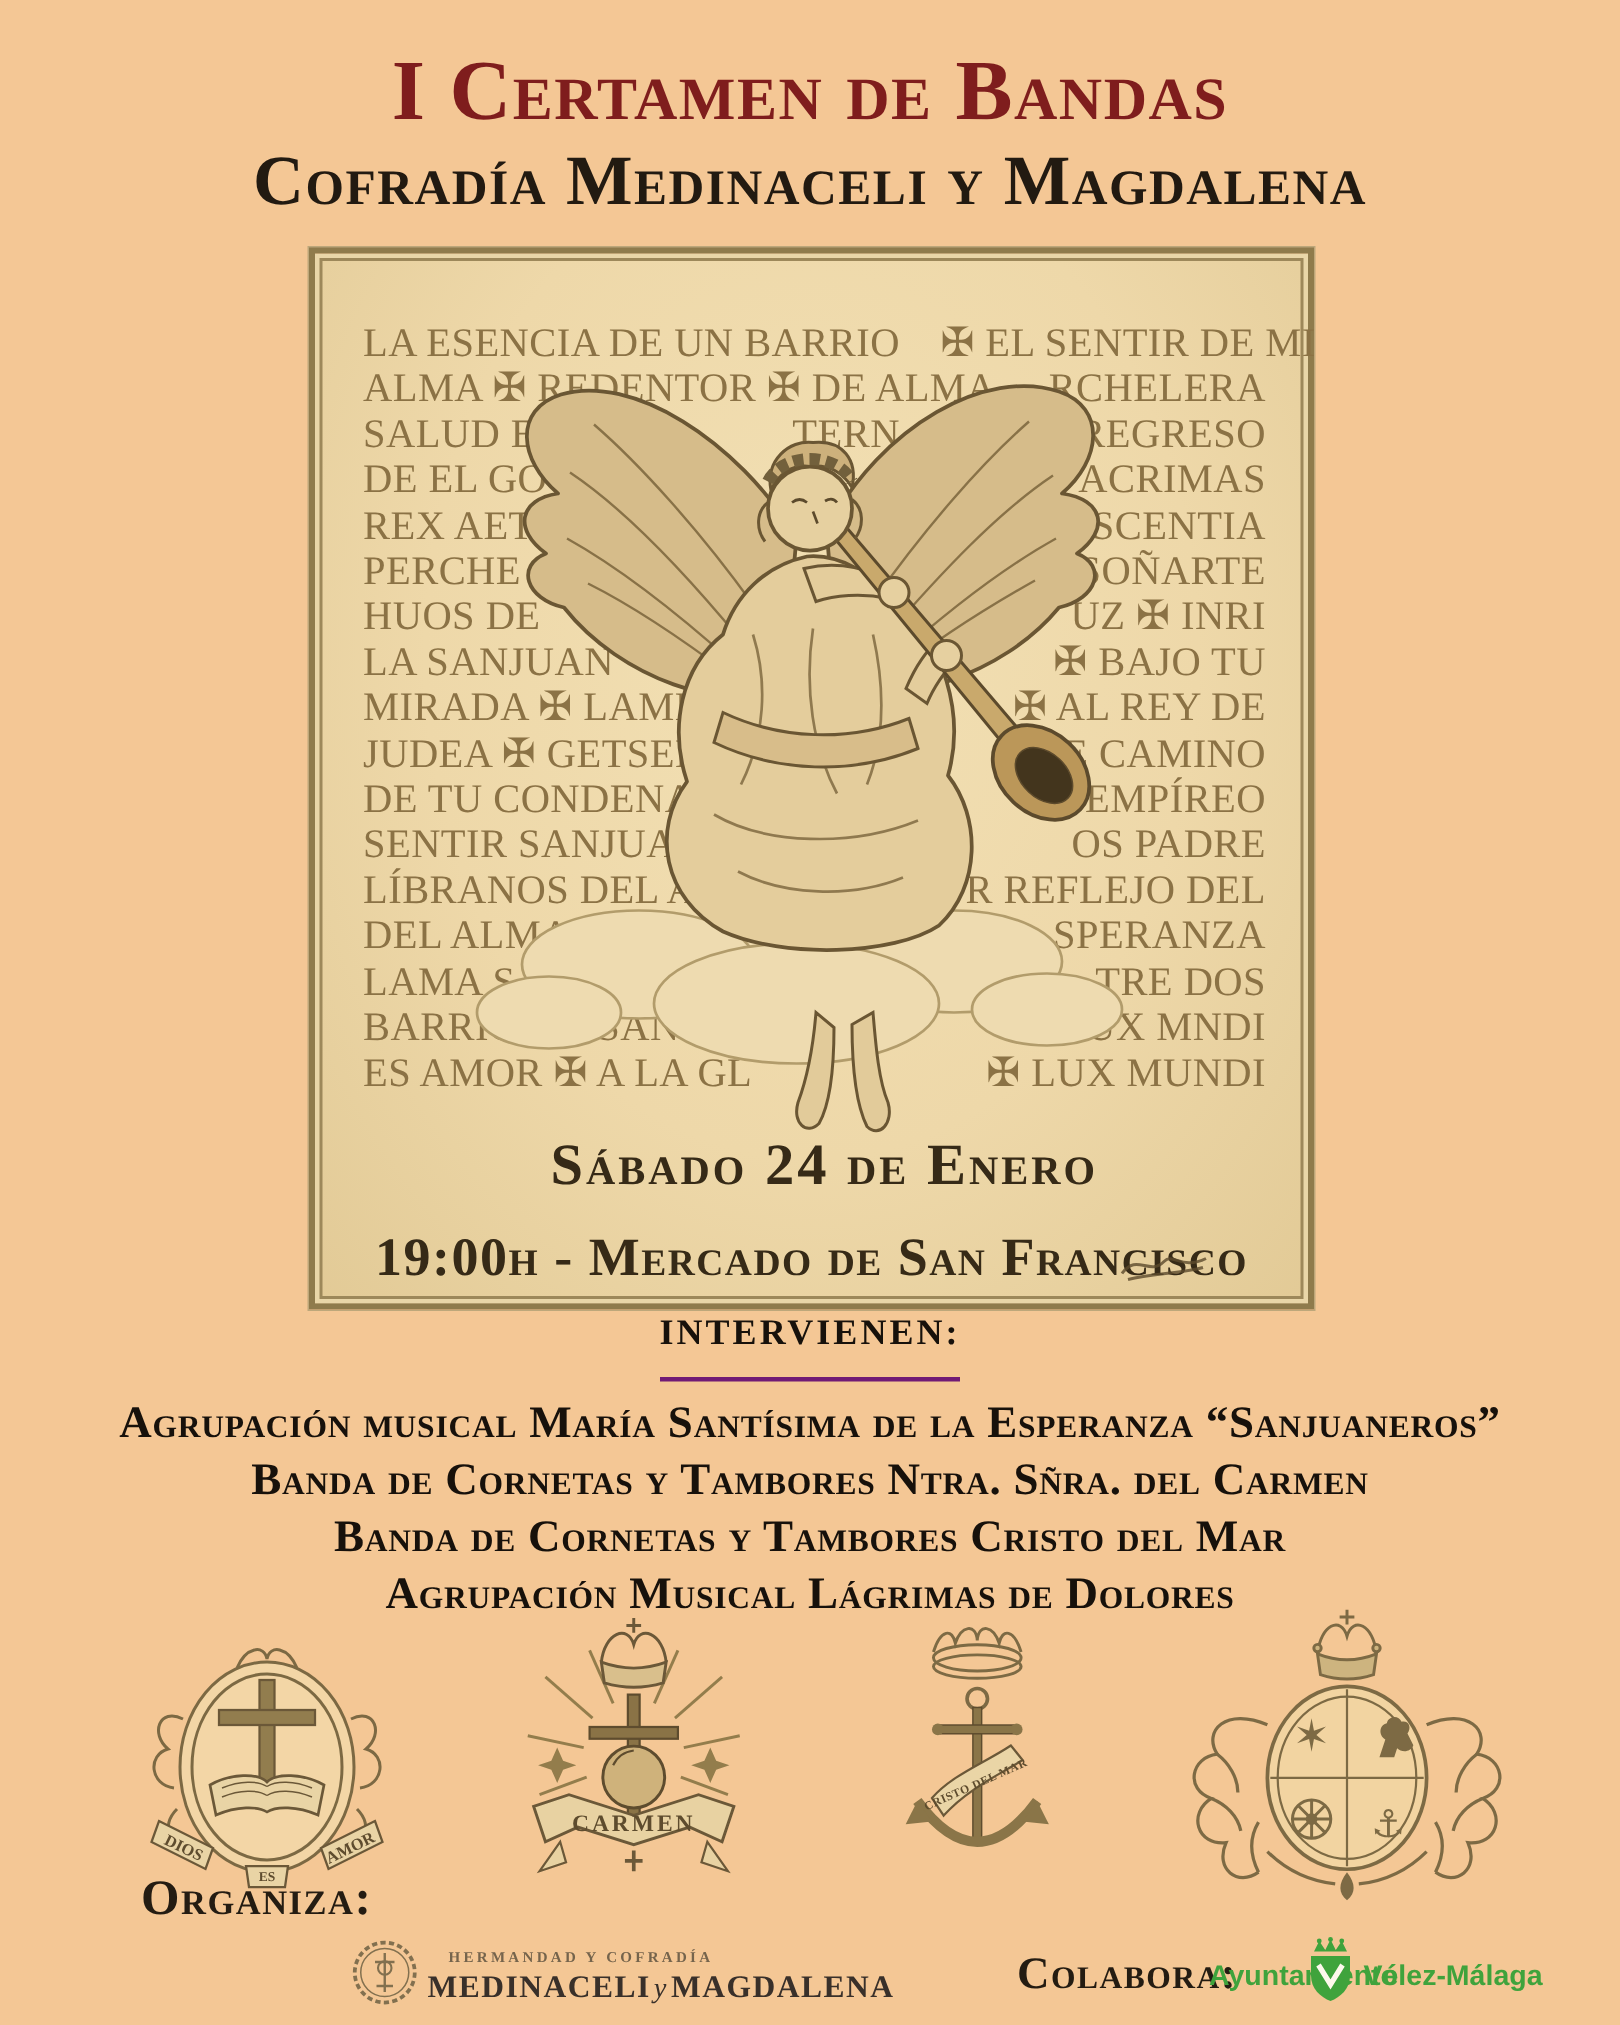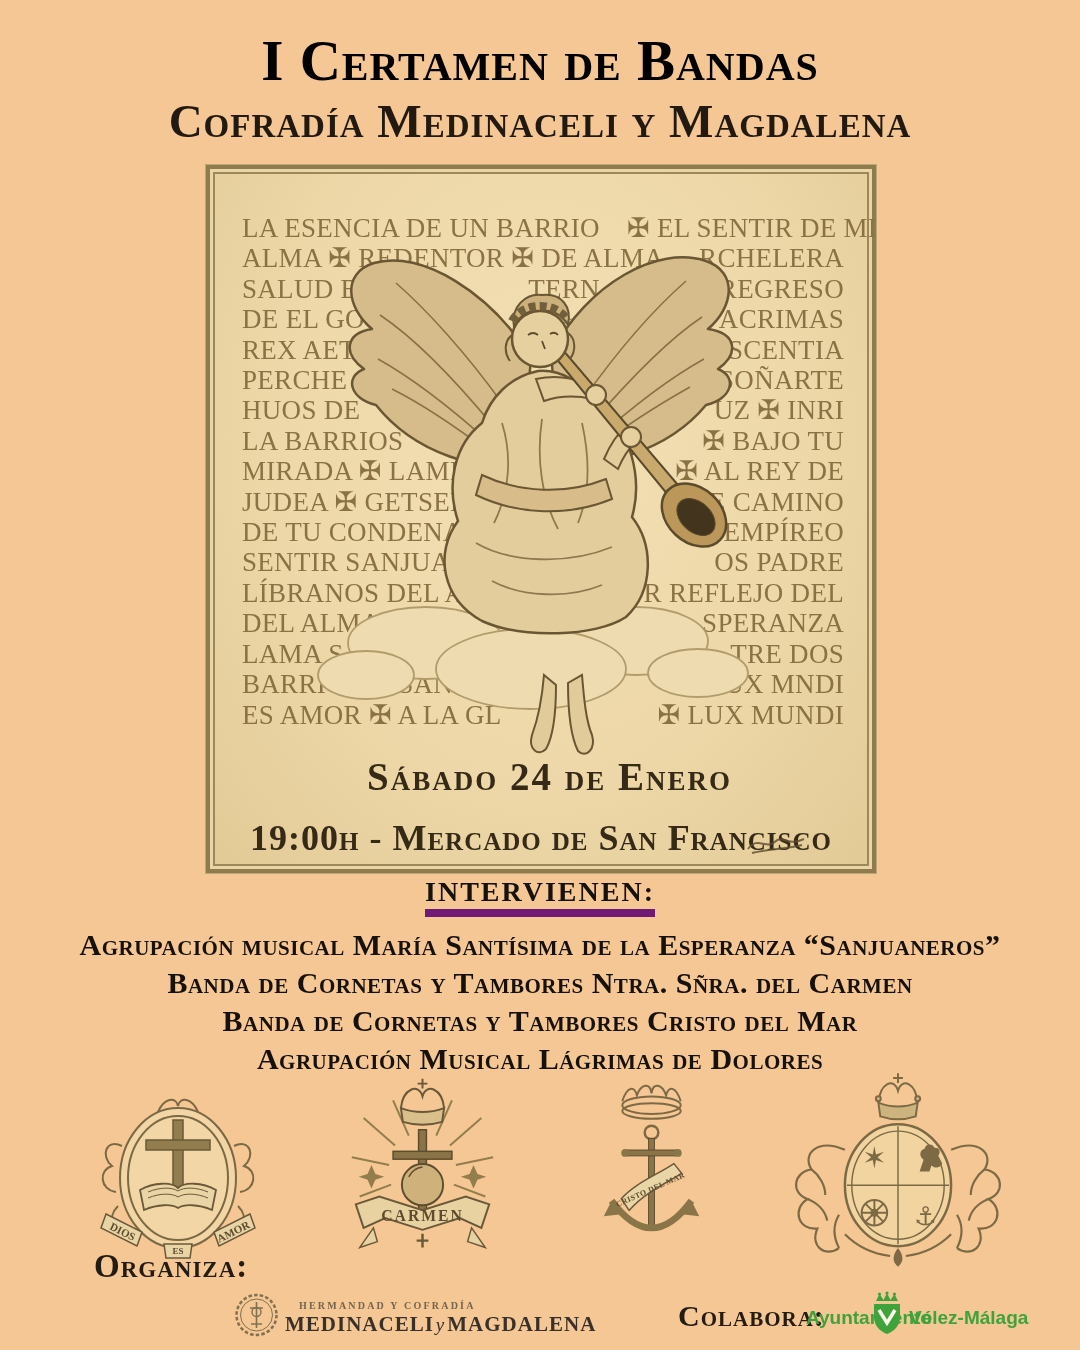--- a/index.html
+++ b/index.html
@@ -6,21 +6,21 @@
   body{
     width:1080px;height:1350px;position:relative;overflow:hidden;
     background:#f4c795;
     font-family:"Liberation Serif", serif;
   }
   .abs{position:absolute;}
   
   .title{
     left:0;right:0;top:28px;text-align:center;
     font-variant:small-caps;font-weight:700;font-size:57px;letter-spacing:1px;
-    color:#000000;
+    color:#7f1d1d;
   }
   .subtitle{
     left:0;right:0;top:94px;text-align:center;
     font-variant:small-caps;font-weight:700;font-size:47px;letter-spacing:1px;
     color:#221a11;
   }
   
   .frame{
     left:206px;top:165px;width:662px;height:700px;
     background:radial-gradient(ellipse at 50% 38%, #f2e0b4 0%, #eed8a9 55%, #e2ca96 100%);
@@ -37,22 +37,22 @@
   .date-block{
     left:0;right:0;top:585px;text-align:center;
     font-variant:small-caps;font-weight:700;color:#362a17;
   }
   .date-line1{font-size:39px;letter-spacing:2px;margin-left:17px;}
   .date-line2{font-size:36px;letter-spacing:1px;margin-top:18px;}
   .signature{left:534px;top:664px;width:64px;height:26px;opacity:.8;}
   
   .intervienen{left:0;right:0;top:876px;text-align:center;color:#17110b;}
   .intervienen-heading{
-    display:inline-block;font-weight:700;font-size:28px;letter-spacing:2px;
-    border-bottom:8px solid #701a75;padding-bottom:1px;
+    display:inline-block;font-weight:700;font-size:24px;letter-spacing:2px;
+    border-bottom:3px solid #701a75;padding-bottom:15px;
   }
   .bands{margin-top:9px;}
   .band{
     font-variant:small-caps;font-weight:700;font-size:30px;
     letter-spacing:.5px;line-height:38px;color:#17110b;
   }
   
   .emblem1{left:88px;top:1086px;width:180px;height:180px;}
   .emblem2{left:344px;top:1074px;width:157px;height:188px;}
   .emblem3{left:596px;top:1073px;width:112px;height:192px;}
@@ -100,21 +100,21 @@
       </div>
       <div class="bg-line">
         <span>PERCHE</span>
         <span>SOÑARTE</span>
       </div>
       <div class="bg-line">
         <span>HUOS DE</span>
         <span>UZ ✠ INRI</span>
       </div>
       <div class="bg-line">
-        <span>LA BARRIOS</span>
+        <span>LA SANJUAN</span>
         <span>✠ BAJO TU</span>
       </div>
       <div class="bg-line">
         <span>MIRADA ✠ LAMI</span>
         <span>✠ AL REY DE</span>
       </div>
       <div class="bg-line">
         <span>JUDEA ✠ GETSELL</span>
         <span>TE CAMINO</span>
       </div>

